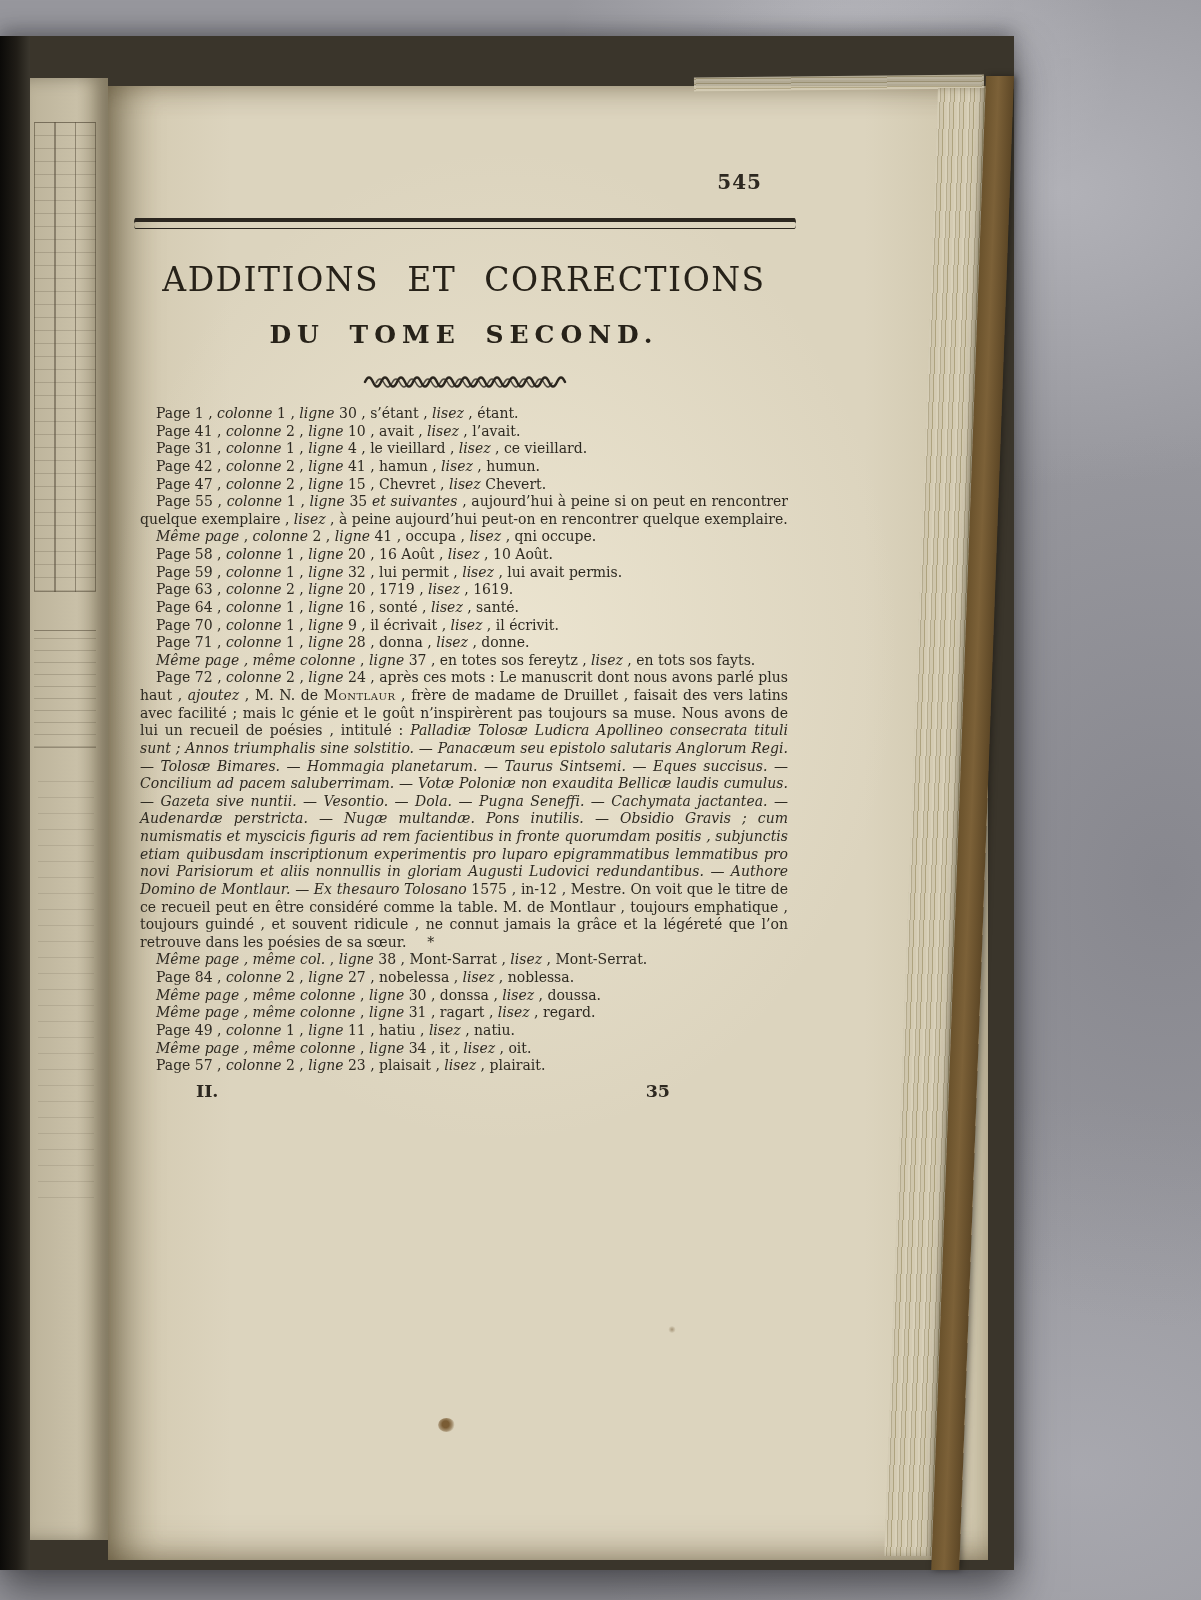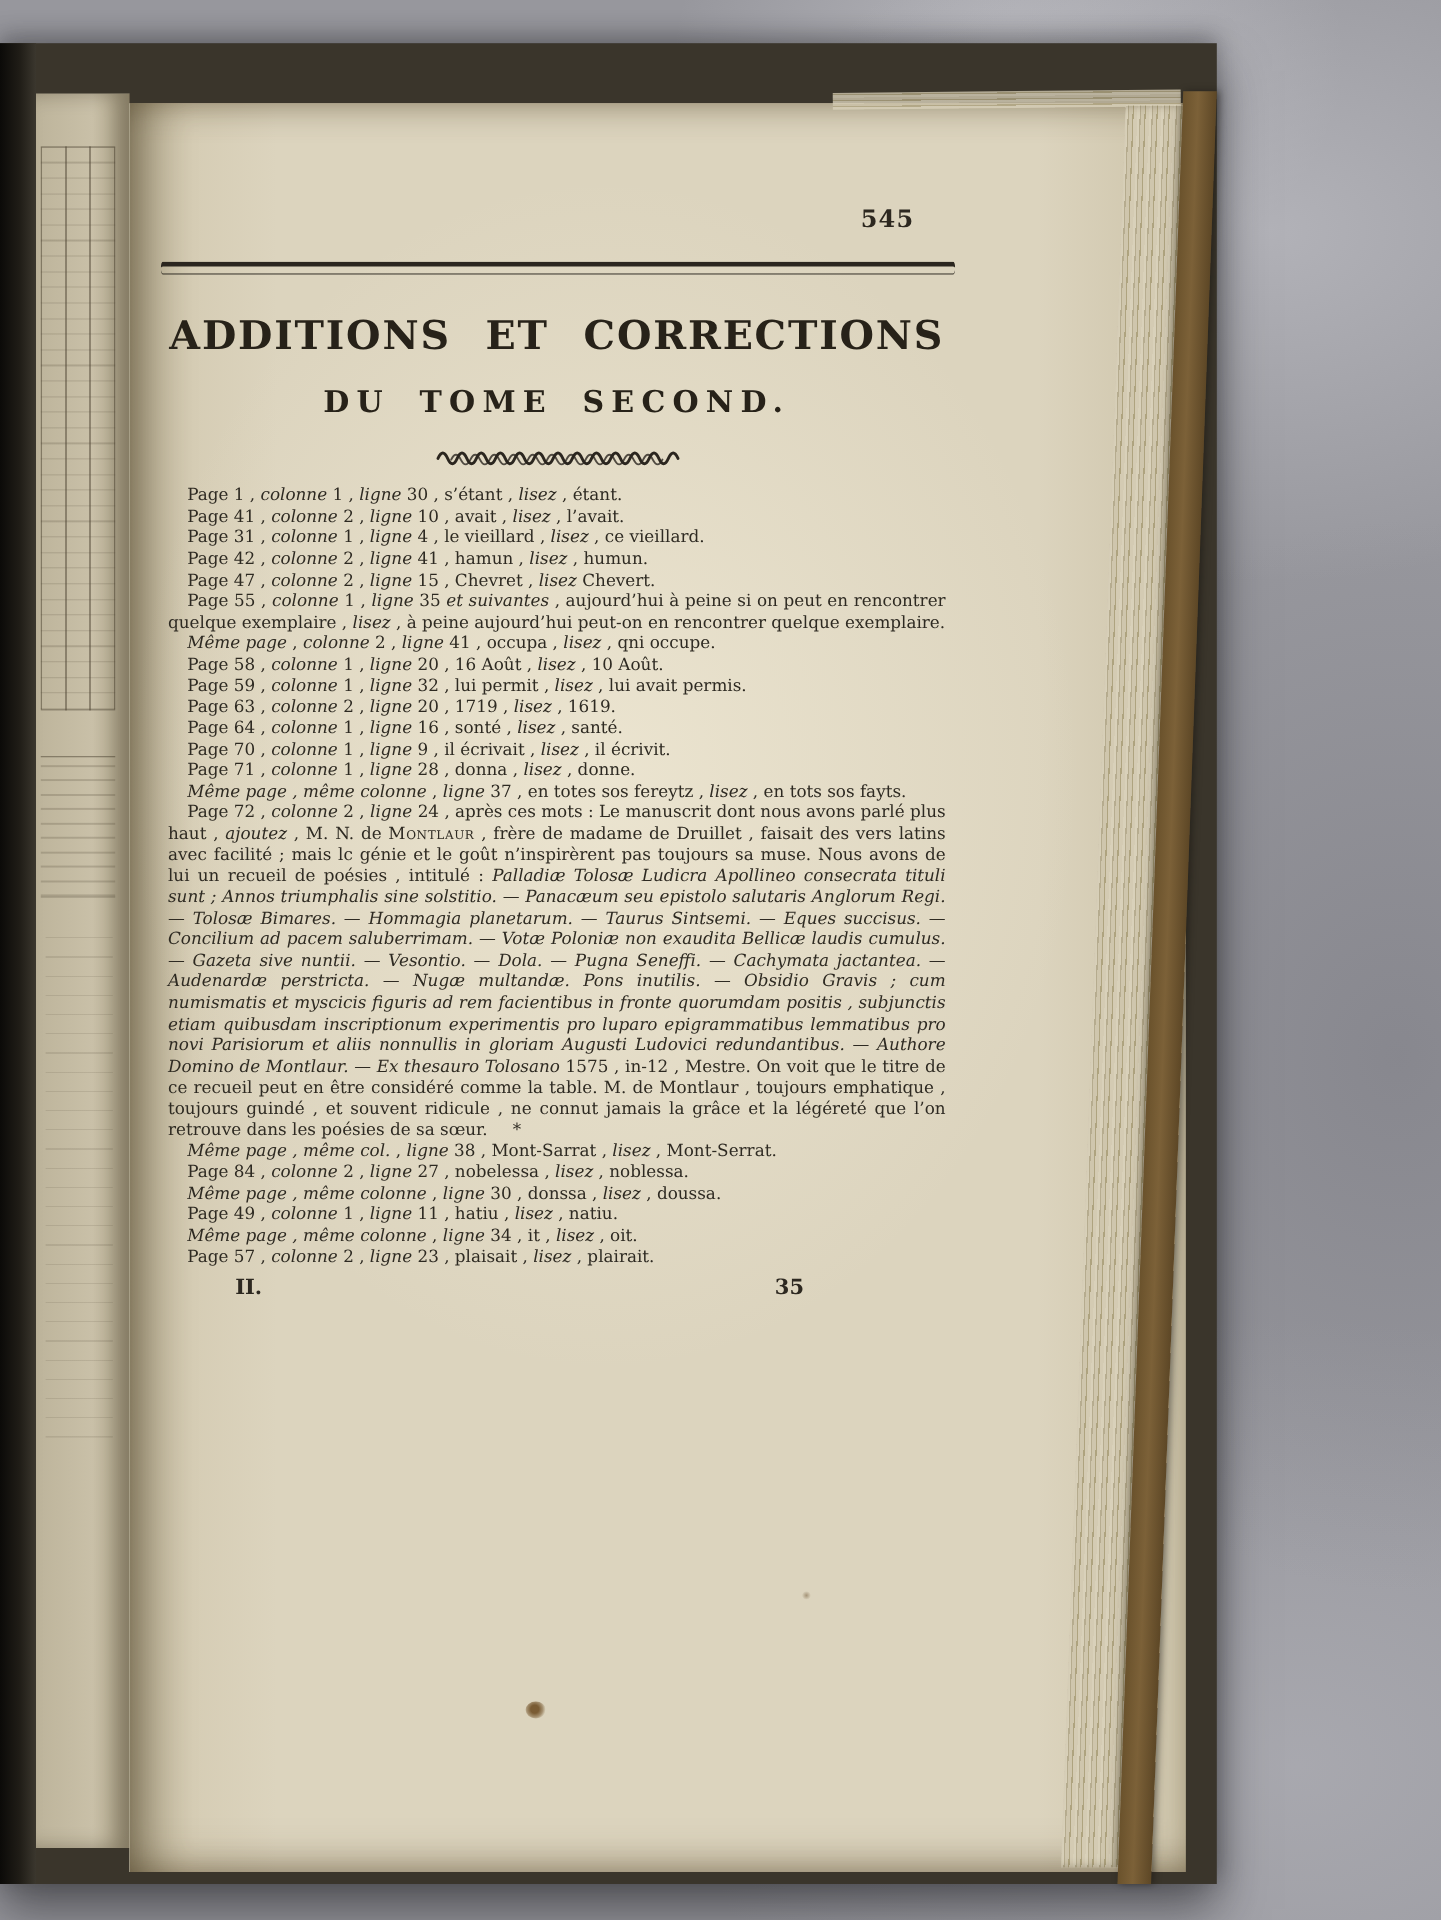--- a/index.html
+++ b/index.html
@@ -81,21 +81,21 @@
   }
   .pagenum{
     text-align:right;padding-right:26px;font-size:20px;font-weight:700;letter-spacing:1px;
   }
   .rules{
     margin:24px -8px 0 -6px;height:11px;
     border-top:4.5px solid #2b261f;border-bottom:1.8px solid #2b261f;
     border-radius:2px/6px;
   }
   h1.title{
-    margin:34px 0 0;text-align:center;font-weight:700;font-size:33px;line-height:1;
+    margin:34px 0 0;text-align:center;font-weight:400;font-size:33px;line-height:1;
     letter-spacing:1.5px;word-spacing:16px;color:#272219;
   }
   h2.subtitle{
     margin:26px 0 0;text-align:center;font-weight:700;font-size:25px;line-height:1;
     letter-spacing:6px;word-spacing:10px;color:#272219;
   }
   .ornament{display:block;margin:26px auto 0;}
   .entries{
     margin-top:16px;font-size:14px;line-height:1.26;text-align:justify;
     color:#2e2a22;
@@ -157,20 +157,21 @@
             <p class="entry"><span class="s-r">Page 59 , </span><span class="s-i">colonne</span><span class="s-r"> 1 , </span><span class="s-i">ligne</span><span class="s-r"> 32 , lui permit , </span><span class="s-i">lisez</span><span class="s-r"> , lui avait permis.</span></p>
             <p class="entry"><span class="s-r">Page 63 , </span><span class="s-i">colonne</span><span class="s-r"> 2 , </span><span class="s-i">ligne</span><span class="s-r"> 20 , 1719 , </span><span class="s-i">lisez</span><span class="s-r"> , 1619.</span></p>
             <p class="entry"><span class="s-r">Page 64 , </span><span class="s-i">colonne</span><span class="s-r"> 1 , </span><span class="s-i">ligne</span><span class="s-r"> 16 , sonté , </span><span class="s-i">lisez</span><span class="s-r"> , santé.</span></p>
             <p class="entry"><span class="s-r">Page 70 , </span><span class="s-i">colonne</span><span class="s-r"> 1 , </span><span class="s-i">ligne</span><span class="s-r"> 9 , il écrivait , </span><span class="s-i">lisez</span><span class="s-r"> , il écrivit.</span></p>
             <p class="entry"><span class="s-r">Page 71 , </span><span class="s-i">colonne</span><span class="s-r"> 1 , </span><span class="s-i">ligne</span><span class="s-r"> 28 , donna , </span><span class="s-i">lisez</span><span class="s-r"> , donne.</span></p>
             <p class="entry"><span class="s-i">Même page , même colonne</span><span class="s-r"> , </span><span class="s-i">ligne</span><span class="s-r"> 37 , en totes sos fereytz , </span><span class="s-i">lisez</span><span class="s-r"> , en tots sos fayts.</span></p>
             <p class="entry"><span class="s-r">Page 72 , </span><span class="s-i">colonne</span><span class="s-r"> 2 , </span><span class="s-i">ligne</span><span class="s-r"> 24 , après ces mots : Le manuscrit dont nous avons parlé plus haut , </span><span class="s-i">ajoutez</span><span class="s-r"> , M. N. de </span><span class="s-sc">Montlaur</span><span class="s-r"> , frère de madame de Druillet , faisait des vers latins avec facilité ; mais lc génie et le goût n’inspirèrent pas toujours sa muse. Nous avons de lui un recueil de poésies , intitulé : </span><span class="s-i">Palladiæ Tolosæ Ludicra Apollineo consecrata tituli sunt ; Annos triumphalis sine solstitio. — Panacæum seu epistolo salutaris Anglorum Regi. — Tolosæ Bimares. — Hommagia planetarum. — Taurus Sintsemi. — Eques succisus. — Concilium ad pacem saluberrimam. — Votæ Poloniæ non exaudita Bellicæ laudis cumulus. — Gazeta sive nuntii. — Vesontio. — Dola. — Pugna Seneffi. — Cachymata jactantea. — Audenardæ perstricta. — Nugæ multandæ. Pons inutilis. — Obsidio Gravis ; cum numismatis et myscicis figuris ad rem facientibus in fronte quorumdam positis , subjunctis etiam quibusdam inscriptionum experimentis pro luparo epigrammatibus lemmatibus pro novi Parisiorum et aliis nonnullis in gloriam Augusti Ludovici redundantibus. — Authore Domino de Montlaur. — Ex thesauro Tolosano</span><span class="s-r"> 1575 , in-12 , Mestre. On voit que le titre de ce recueil peut en être considéré comme la table. M. de Montlaur , toujours emphatique , toujours guindé , et souvent ridicule , ne connut jamais la grâce et la légéreté que l’on retrouve dans les poésies de sa sœur.  *</span></p>
             <p class="entry"><span class="s-i">Même page , même col.</span><span class="s-r"> , </span><span class="s-i">ligne</span><span class="s-r"> 38 , Mont-Sarrat , </span><span class="s-i">lisez</span><span class="s-r"> , Mont-Serrat.</span></p>
             <p class="entry"><span class="s-r">Page 84 , </span><span class="s-i">colonne</span><span class="s-r"> 2 , </span><span class="s-i">ligne</span><span class="s-r"> 27 , nobelessa , </span><span class="s-i">lisez</span><span class="s-r"> , noblessa.</span></p>
             <p class="entry"><span class="s-i">Même page , même colonne</span><span class="s-r"> , </span><span class="s-i">ligne</span><span class="s-r"> 30 , donssa , </span><span class="s-i">lisez</span><span class="s-r"> , doussa.</span></p>
+            <p class="entry"><span class="s-i">Même page , même colonne</span><span class="s-r"> , </span><span class="s-i">ligne</span><span class="s-r"> 31 , ragart , </span><span class="s-i">lisez</span><span class="s-r"> , regard.</span></p>
             <p class="entry"><span class="s-r">Page 49 , </span><span class="s-i">colonne</span><span class="s-r"> 1 , </span><span class="s-i">ligne</span><span class="s-r"> 11 , hatiu , </span><span class="s-i">lisez</span><span class="s-r"> , natiu.</span></p>
             <p class="entry"><span class="s-i">Même page , même colonne</span><span class="s-r"> , </span><span class="s-i">ligne</span><span class="s-r"> 34 , it , </span><span class="s-i">lisez</span><span class="s-r"> , oit.</span></p>
             <p class="entry"><span class="s-r">Page 57 , </span><span class="s-i">colonne</span><span class="s-r"> 2 , </span><span class="s-i">ligne</span><span class="s-r"> 23 , plaisait , </span><span class="s-i">lisez</span><span class="s-r"> , plairait.</span></p>
           </div>
 
         <div class="sigline">
           <span class="sig-left">II.</span>
           <span class="sig-right">35</span>
         </div>
       </div>

